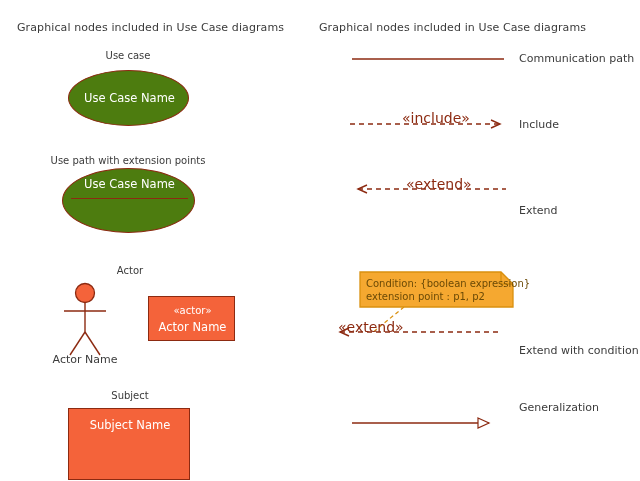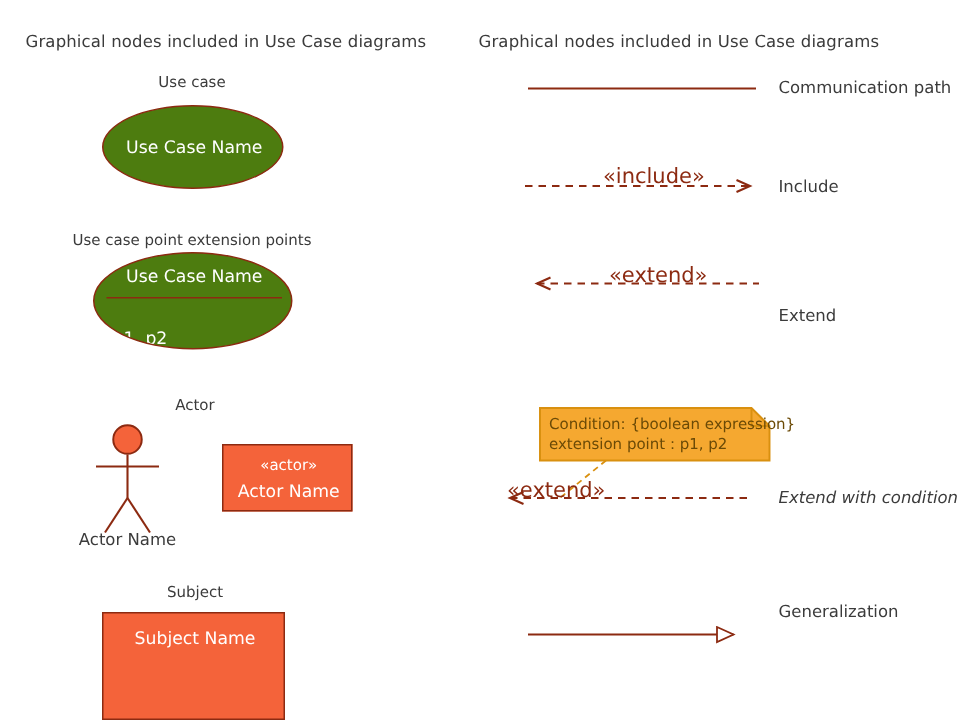--- a/index.html
+++ b/index.html
@@ -139,26 +139,25 @@
 </svg>
 
 <div class="abs col-header" style="left:17px; top:21px;">Graphical nodes included in Use Case diagrams</div>
 
 <div class="abs caption" style="left:68px; top:50px; width:120px;">Use case</div>
 
 <div class="abs ellipse" style="left:68px; top:70px; width:121px; height:56px;">
   <div class="abs shape-text" style="left:0; top:20px; width:121px;">Use Case Name</div>
 </div>
 
-<div class="abs caption" style="left:48px; top:155px; width:160px;">Use case point extension points</div>
+<div class="abs caption" style="left:48px; top:155px; width:160px;">Use path with extension points</div>
 
 <div class="abs ellipse ellipse-clip" style="left:62px; top:168px; width:133px; height:65px;">
   <div class="abs shape-text" style="left:0; top:8px; width:133px;">Use Case Name</div>
   <div class="abs divider" style="left:8px; top:29px; width:117px;"></div>
-  <div class="abs shape-text" style="left:12px; top:49px; width:120px; text-align:left;">p1, p2</div>
 </div>
 
 <div class="abs caption" style="left:95px; top:265px; width:70px;">Actor</div>
 
 <div class="abs actor-name" style="left:45px; top:353px; width:80px;">Actor Name</div>
 
 <div class="abs rect-shape" style="left:148px; top:296px; width:87px; height:45px;">
   <div class="abs stereo" style="left:0; top:8px; width:87px;">«actor»</div>
   <div class="abs shape-text" style="left:0; top:23px; width:87px;">Actor Name</div>
 </div>
@@ -176,15 +175,15 @@
 <div class="abs stereo-red" style="left:402px; top:110px;">«include»</div>
 <div class="abs rel-label" style="left:519px; top:118px;">Include</div>
 
 <div class="abs stereo-red" style="left:406px; top:176px;">«extend»</div>
 <div class="abs rel-label" style="left:519px; top:184px;margin-top:20px;">Extend</div>
 
 <div class="abs note-text" style="left:366px; top:277px;">Condition: {boolean expression}</div>
 <div class="abs note-text" style="left:366px; top:290px;">extension point : p1, p2</div>
 
 <div class="abs stereo-red" style="left:338px; top:319px;">«extend»</div>
-<div class="abs rel-label" style="left:519px; top:325px;font-style:italic;">Extend with condition</div>
+<div class="abs rel-label" style="left:519px; top:344px;">Extend with condition</div>
 
 <div class="abs rel-label" style="left:519px; top:401px;">Generalization</div>
 
 </body></html>

